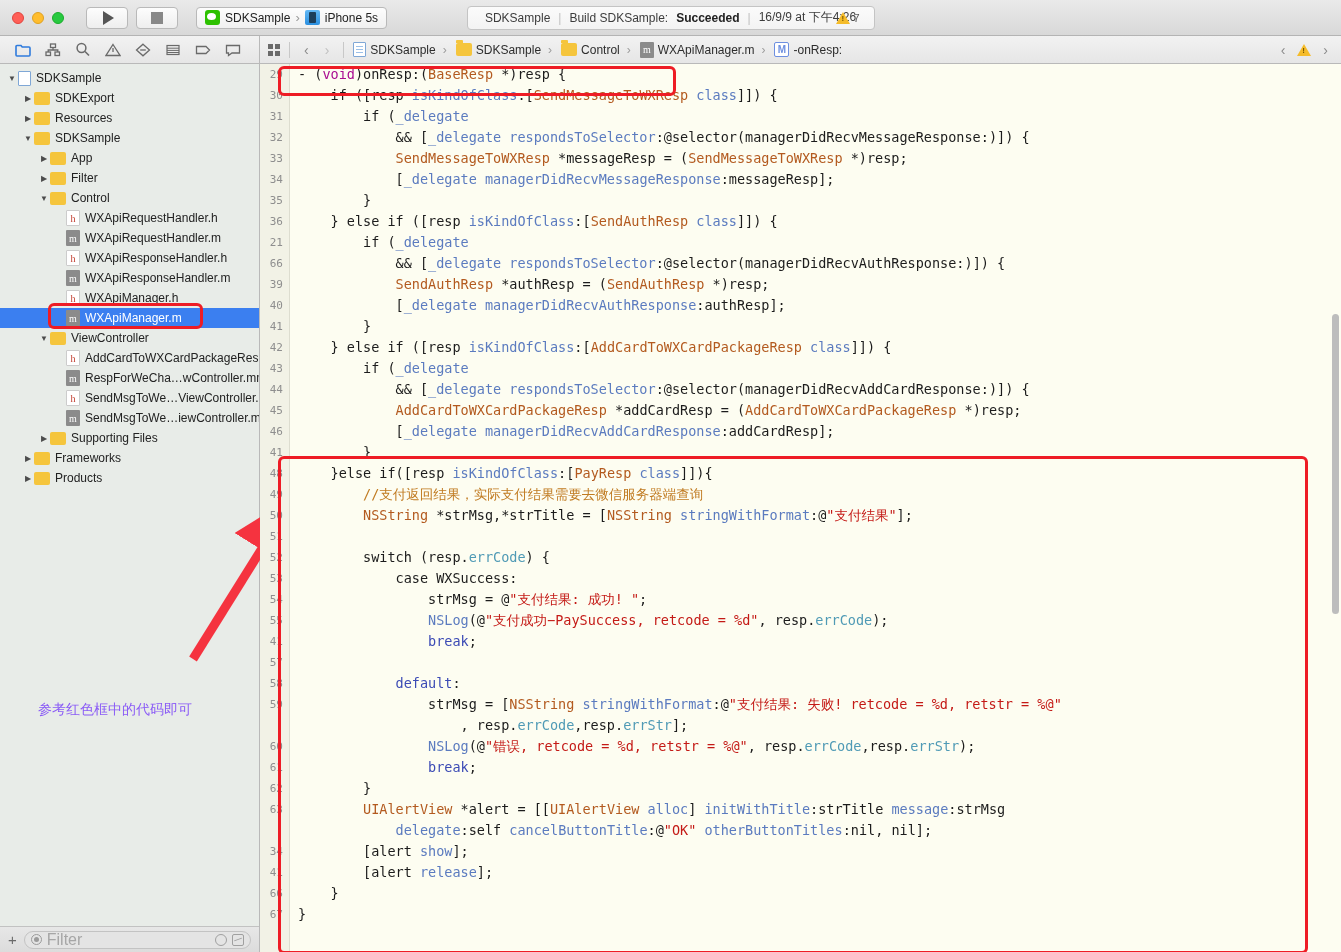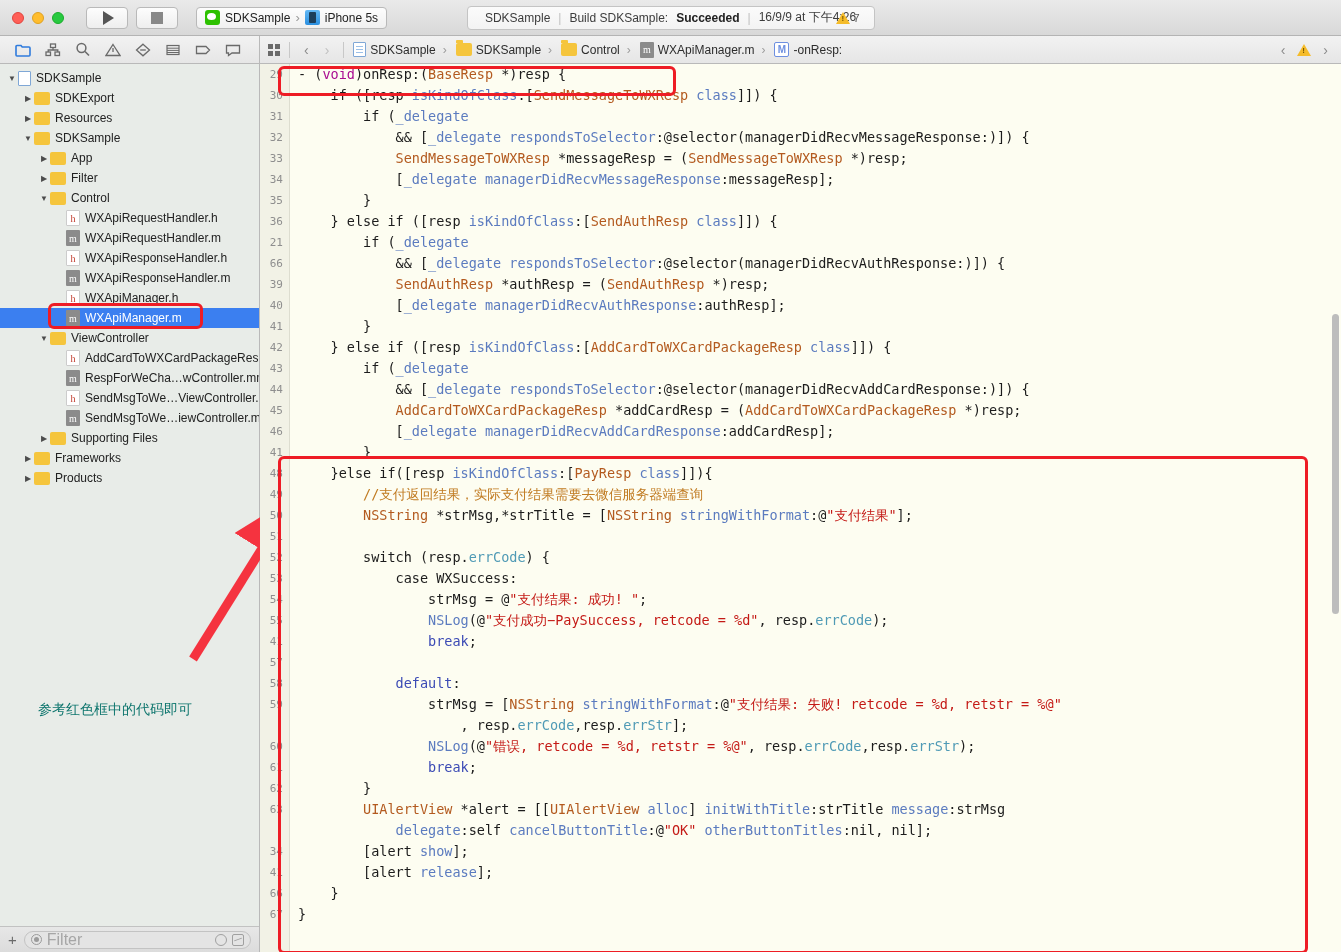--- a/index.html
+++ b/index.html
@@ -98,21 +98,21 @@
   .filt-ph{color:#a6a6a6;font-size:16px;flex:1;}
   .filt-r{width:12px;height:12px;border:1.2px solid #a0a0a0;border-radius:50%;}
   .filt-r2{width:12px;height:12px;border:1.2px solid #a0a0a0;border-radius:2px;position:relative;}
   .filt-r2:after{content:"";position:absolute;left:1px;top:4px;width:8px;height:1px;background:#a0a0a0;transform:rotate(-20deg);}
 
   
   .annot{
     position:absolute;left:0;top:0;width:260px;height:100%;pointer-events:none;
   }
   .annot-text{
-    position:absolute;left:38px;top:637px;color:#0f766e;font-size:14px;white-space:nowrap;
+    position:absolute;left:38px;top:637px;color:#8b5cf6;font-size:14px;white-space:nowrap;
   }
   .arrow-svg{position:absolute;left:0;top:0;}
 
   
   .editor{flex:1;display:flex;background:#fdfdf1;position:relative;overflow:hidden;}
   .gutter{width:30px;background:#f2f2e6;border-right:1px solid #ddddd0;text-align:right;padding-right:6px;color:#8e8e8e;font-size:11px;font-family:"DejaVu Sans Mono",monospace;padding-top:0;}
   .gutter div{height:21px;line-height:21px;}
   .code{flex:1;font-family:"DejaVu Sans Mono",monospace;font-size:13.5px;line-height:21px;white-space:pre;padding-left:8px;color:#1c1c1c;}
   .code div{height:21px;}
   .kw{color:#aa0d91;}

